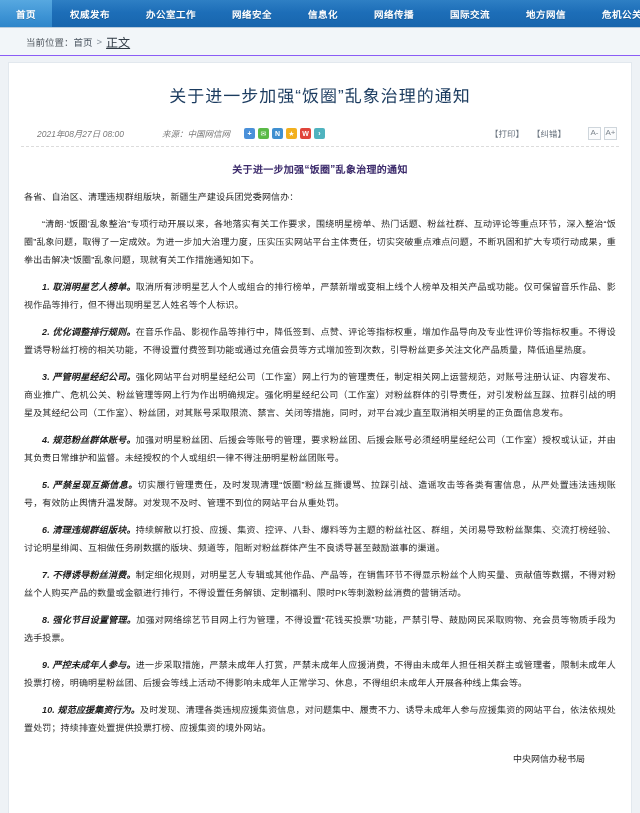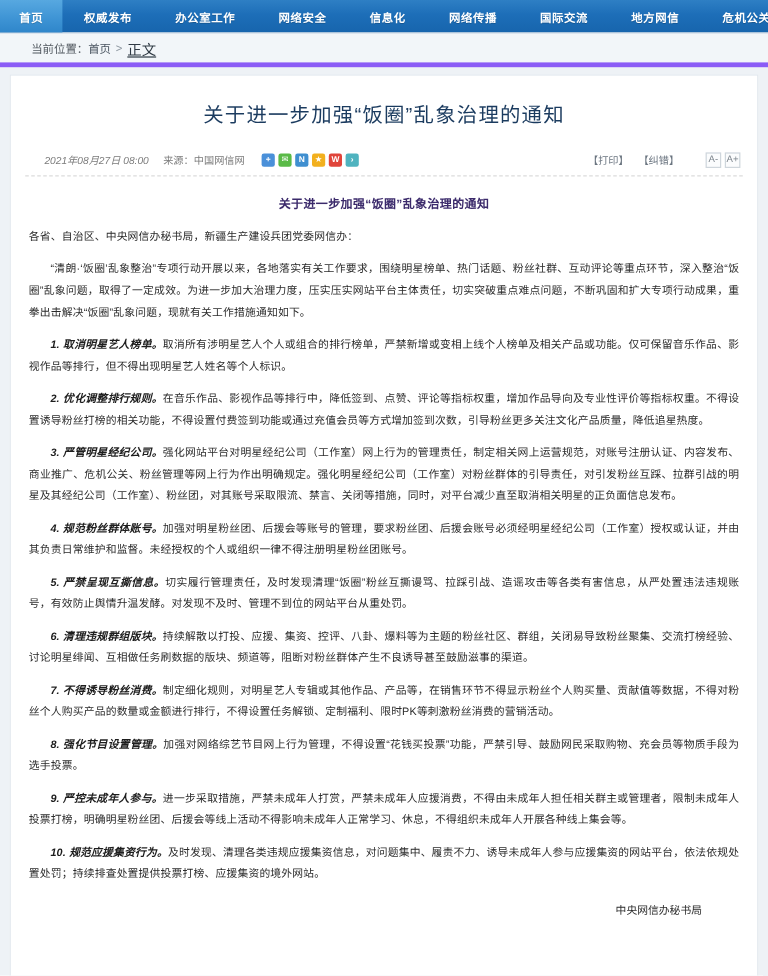--- a/index.html
+++ b/index.html
@@ -40,21 +40,21 @@
   .nav-item.home {
     background: linear-gradient(to bottom, #57a8e0 0%, #3d93d4 60%, #2f86ca 100%);
     padding: 0 14px;
     min-width: 52px;
   }
 
   
   .crumbbar {
     height: 28px;
     background: #f2f6f9;
-    border-bottom: 4px solid #8b5cf6;
+    border-bottom: 1px solid #8b5cf6;
     display: flex;
     align-items: center;
     padding-left: 26px;
   }
   .crumb-label { font-size: 9.5px; color: #555c63; }
   .crumb-link {
     font-size: 9.5px; color: #4a5560; text-decoration: none; cursor: pointer;
   }
   .crumb-sep { font-size: 9.5px; color: #8a949d; margin: 0 4px; }
   .crumb-current {
@@ -83,21 +83,21 @@
   }
 
   .meta {
     display: flex;
     align-items: center;
     margin-top: 18px;
     padding: 0 2px 6px 2px;
     border-bottom: 1px dashed #dcdcdc;
   }
   .meta-date { font-size: 8.5px; color: #7b7b7b; margin-left: 14px; font-style: italic; }
-  .meta-source { font-size: 8.5px; color: #7b7b7b; margin-left: 12px; }
+  .meta-source { font-size: 8.5px; color: #7b7b7b; margin-left: 38px; font-style: italic; }
   .share {
     display: flex; gap: 3px; margin-left: 14px;
   }
   .sicon {
     width: 11px; height: 11px; border-radius: 2px;
     display: flex; align-items: center; justify-content: center;
     font-size: 7px; color: #fff; font-weight: bold; cursor: pointer;
     line-height: 1;
   }
   .meta-right { margin-left: auto; display: flex; align-items: center; }
@@ -191,21 +191,21 @@
         <span class="fontbtns">
           <span class="fontbtn">A-</span>
           <span class="fontbtn">A+</span>
         </span>
       </span>
     </div>
 
     <div class="subtitle">关于进一步加强“饭圈”乱象治理的通知</div>
 
     <div class="body">
-        <p>各省、自治区、中央网信办秘书局，新疆生产建设兵团党委网信办：</p>
+        <p>各省、自治区、清理违规群组版块，新疆生产建设兵团党委网信办：</p>
         <p class="indent">“清朗·‘饭圈’乱象整治”专项行动开展以来，各地落实有关工作要求，围绕明星榜单、热门话题、粉丝社群、互动评论等重点环节，深入整治“饭圈”乱象问题，取得了一定成效。为进一步加大治理力度，压实压实网站平台主体责任，切实突破重点难点问题，不断巩固和扩大专项行动成果，重拳出击解决“饭圈”乱象问题，现就有关工作措施通知如下。</p>
         <p class="indent"><b>1. 取消明星艺人榜单。</b><span>取消所有涉明星艺人个人或组合的排行榜单，严禁新增或变相上线个人榜单及相关产品或功能。仅可保留音乐作品、影视作品等排行，但不得出现明星艺人姓名等个人标识。</span></p>
         <p class="indent"><b>2. 优化调整排行规则。</b><span>在音乐作品、影视作品等排行中，降低签到、点赞、评论等指标权重，增加作品导向及专业性评价等指标权重。不得设置诱导粉丝打榜的相关功能，不得设置付费签到功能或通过充值会员等方式增加签到次数，引导粉丝更多关注文化产品质量，降低追星热度。</span></p>
         <p class="indent"><b>3. 严管明星经纪公司。</b><span>强化网站平台对明星经纪公司（工作室）网上行为的管理责任，制定相关网上运营规范，对账号注册认证、内容发布、商业推广、危机公关、粉丝管理等网上行为作出明确规定。强化明星经纪公司（工作室）对粉丝群体的引导责任，对引发粉丝互踩、拉群引战的明星及其经纪公司（工作室）、粉丝团，对其账号采取限流、禁言、关闭等措施，同时，对平台减少直至取消相关明星的正负面信息发布。</span></p>
         <p class="indent"><b>4. 规范粉丝群体账号。</b><span>加强对明星粉丝团、后援会等账号的管理，要求粉丝团、后援会账号必须经明星经纪公司（工作室）授权或认证，并由其负责日常维护和监督。未经授权的个人或组织一律不得注册明星粉丝团账号。</span></p>
         <p class="indent"><b>5. 严禁呈现互撕信息。</b><span>切实履行管理责任，及时发现清理“饭圈”粉丝互撕谩骂、拉踩引战、造谣攻击等各类有害信息，从严处置违法违规账号，有效防止舆情升温发酵。对发现不及时、管理不到位的网站平台从重处罚。</span></p>
         <p class="indent"><b>6. 清理违规群组版块。</b><span>持续解散以打投、应援、集资、控评、八卦、爆料等为主题的粉丝社区、群组，关闭易导致粉丝聚集、交流打榜经验、讨论明星绯闻、互相做任务刷数据的版块、频道等，阻断对粉丝群体产生不良诱导甚至鼓励滋事的渠道。</span></p>
         <p class="indent"><b>7. 不得诱导粉丝消费。</b><span>制定细化规则，对明星艺人专辑或其他作品、产品等，在销售环节不得显示粉丝个人购买量、贡献值等数据，不得对粉丝个人购买产品的数量或金额进行排行，不得设置任务解锁、定制福利、限时PK等刺激粉丝消费的营销活动。</span></p>
         <p class="indent"><b>8. 强化节目设置管理。</b><span>加强对网络综艺节目网上行为管理，不得设置“花钱买投票”功能，严禁引导、鼓励网民采取购物、充会员等物质手段为选手投票。</span></p>
         <p class="indent"><b>9. 严控未成年人参与。</b><span>进一步采取措施，严禁未成年人打赏，严禁未成年人应援消费，不得由未成年人担任相关群主或管理者，限制未成年人投票打榜，明确明星粉丝团、后援会等线上活动不得影响未成年人正常学习、休息，不得组织未成年人开展各种线上集会等。</span></p>

